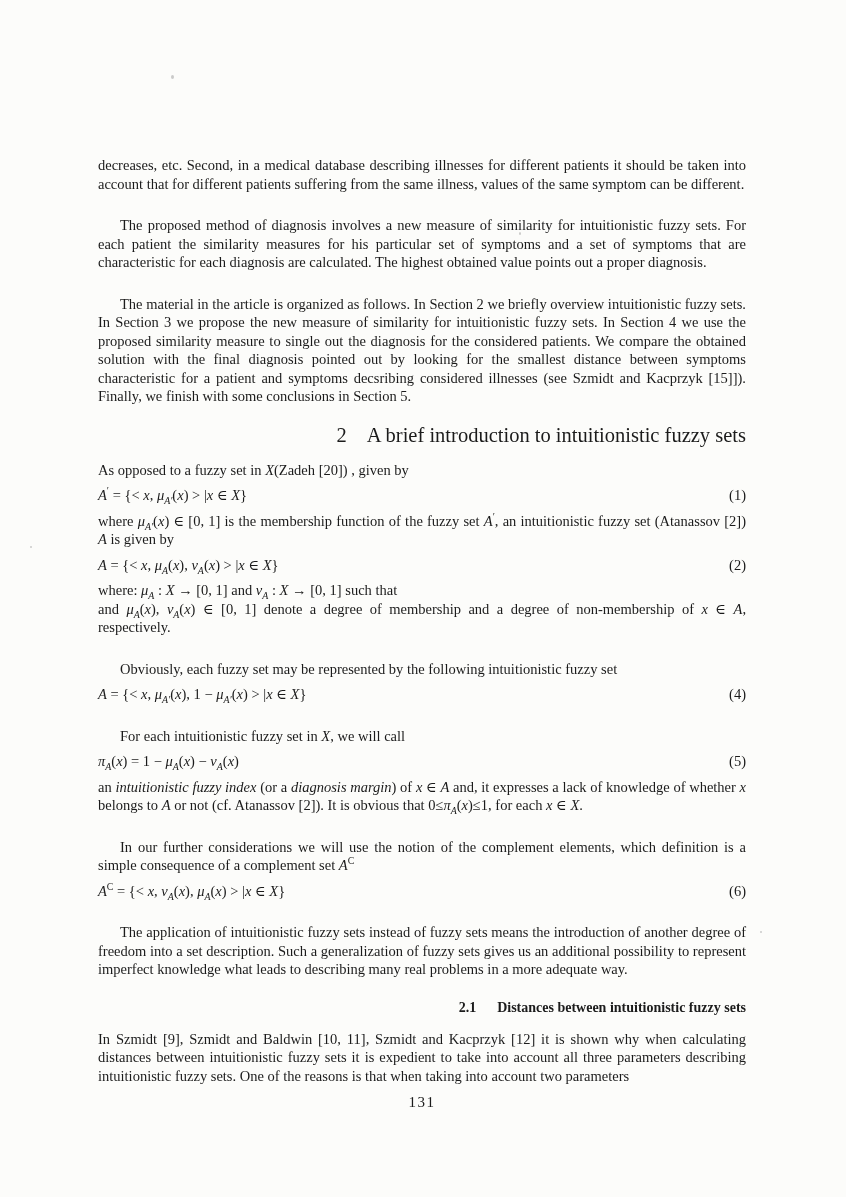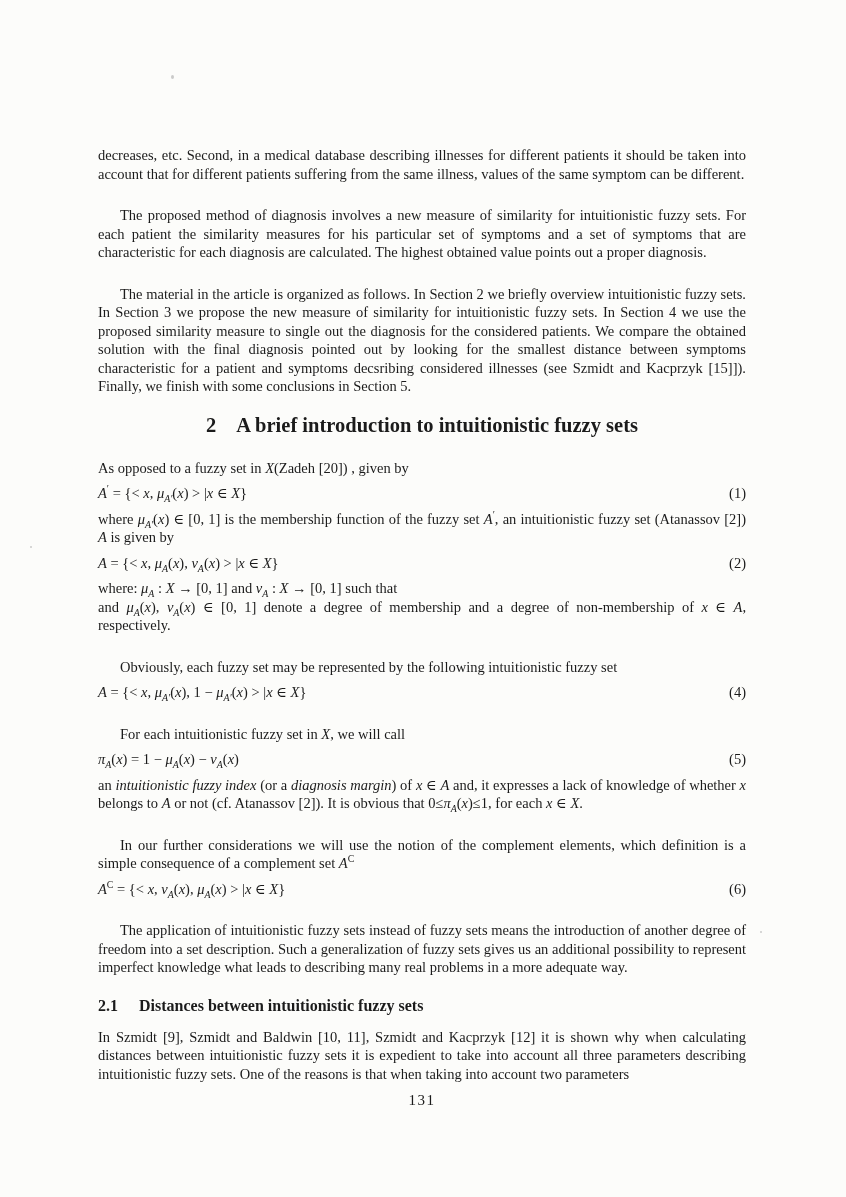--- a/index.html
+++ b/index.html
@@ -8,41 +8,41 @@
     width: 846px;
     height: 1197px;
     background: #fcfcfa;
     color: #1b1b1b;
     overflow: hidden;
     font-family: "Liberation Serif", "DejaVu Serif", serif;
   }
   .content {
     position: absolute;
     left: 98px;
-    top: 146px;
+    top: 156px;
     width: 648px;
     font-size: 14.5px;
     line-height: 18.5px;
     text-align: justify;
   }
   .content p { margin: 0; }
   p.indent { text-indent: 22px; margin-top: 23px; }
   h2.sec-heading {
     font-size: 20.5px;
     line-height: 27px;
-    font-weight: bold;
-    margin: 16px 0 20px 0;
-    text-align: center;
+    font-weight: normal;
+    margin: 16px 0 12px 0;
+    text-align: right;
   }
   h3.subsec-heading {
-    font-size: 16px;
+    font-size: 14px;
     line-height: 22px;
     font-weight: bold;
     margin: 18px 0 11px 0;
-    text-align: left;
+    text-align: right;
   }
   .sec-num { margin-right: 20px; }
   .subsec-num { margin-right: 21px; }
   .eqrow {
     position: relative;
     margin: 7px 0;
     text-align: left;
     text-indent: 0;
   }
   .eq { font-style: normal; }

